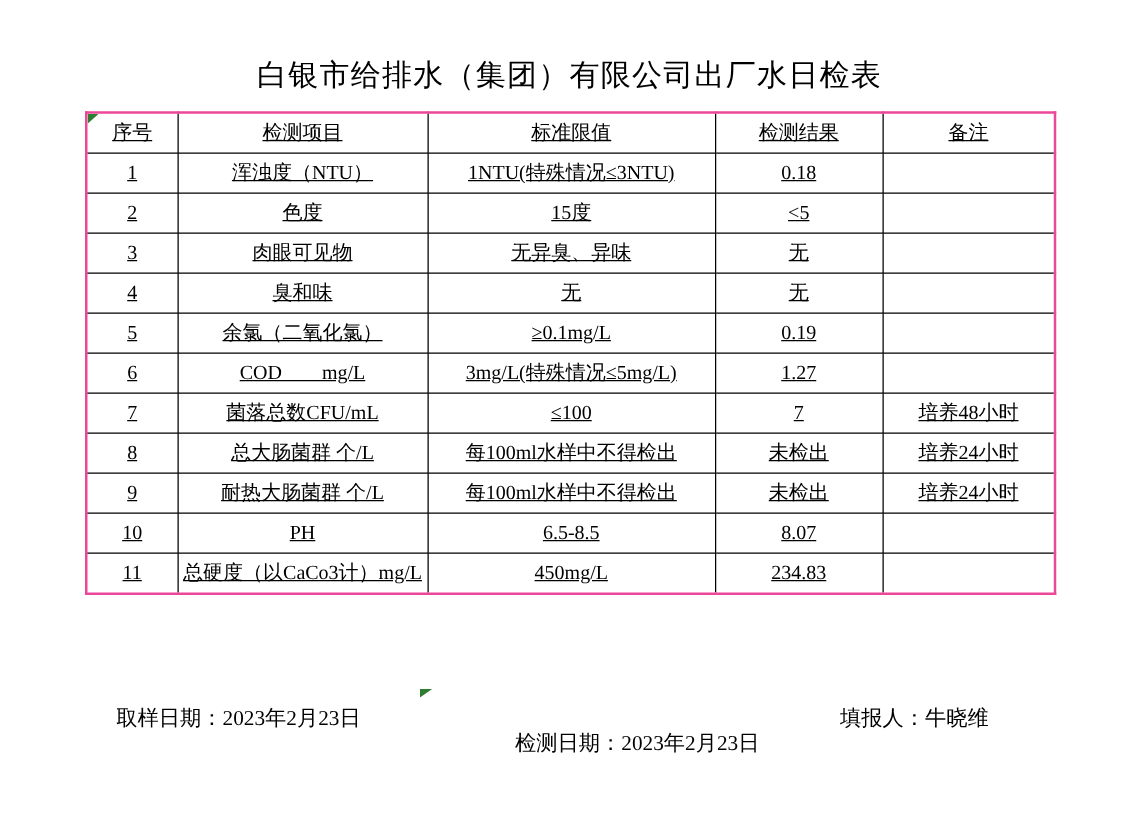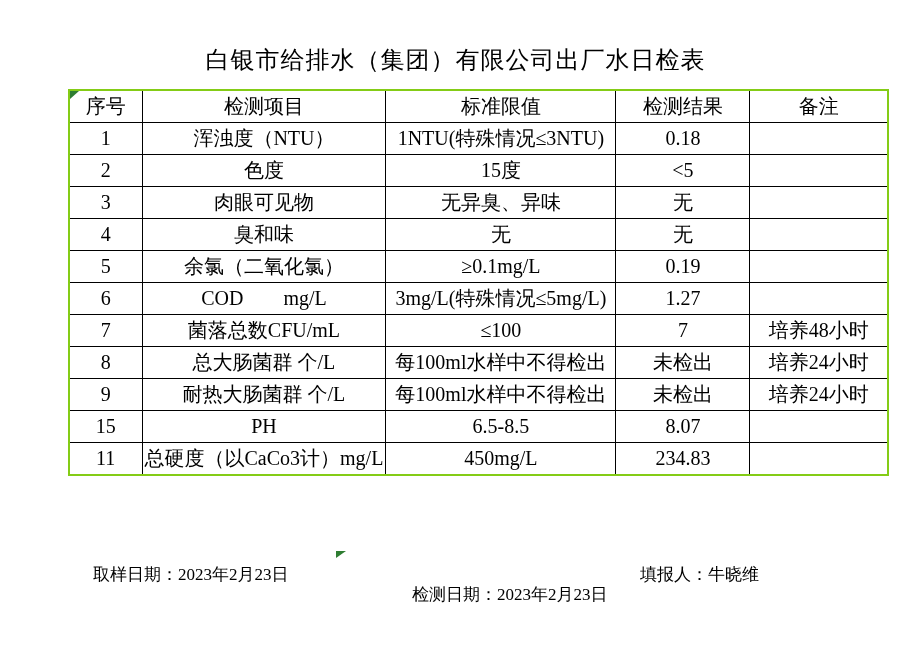--- a/index.html
+++ b/index.html
@@ -25,22 +25,23 @@
     font-size: 24px;
     letter-spacing: 1px;
     white-space: nowrap;
   }
   .sheet-table {
     position: absolute;
     left: 68px;
     top: 89px;
     border-collapse: collapse;
     table-layout: fixed;
-    border: 2px solid #84cc16;
-    font-size: 20px;
+    border: 2px solid #ec4899;
+    font-size: 16px;
+    text-decoration: underline;
   }
   .sheet-table th, .sheet-table td {
     border: 1px solid #000000;
     text-align: center;
     vertical-align: middle;
     padding: 0 2px;
     font-weight: normal;
     height: 31px;
     overflow: hidden;
   }
@@ -50,21 +51,21 @@
     position: absolute;
     top: 563px;
     left: 0;
     width: 916px;
     height: 20px;
     font-size: 17px;
   }
   .footer-item { position: absolute; white-space: nowrap; }
   .footer-sampling { left: 93px; }
   .footer-testdate { left: 412px; margin-top: 20px; }
-  .footer-reporter { left: 640px; }
+  .footer-reporter { left: 672px; }
   .corner-marker {
     position: absolute;
     left: 70px;
     top: 91px;
     width: 9px;
     height: 8px;
     clip-path: polygon(0 0, 100% 0, 0 100%);
   }
   .bottom-marker {
     position: absolute;
@@ -166,21 +167,21 @@
 
     <tr>
       <td class="col-no">9</td>
       <td class="col-item">耐热大肠菌群 个/L</td>
       <td class="col-limit">每100ml水样中不得检出</td>
       <td class="col-result">未检出</td>
       <td class="col-note">培养24小时</td>
     </tr>
 
     <tr>
-      <td class="col-no">15</td>
+      <td class="col-no">10</td>
       <td class="col-item">PH</td>
       <td class="col-limit">6.5-8.5</td>
       <td class="col-result">8.07</td>
       <td class="col-note"></td>
     </tr>
 
     <tr>
       <td class="col-no">11</td>
       <td class="col-item">总硬度（以CaCo3计）mg/L</td>
       <td class="col-limit">450mg/L</td>

